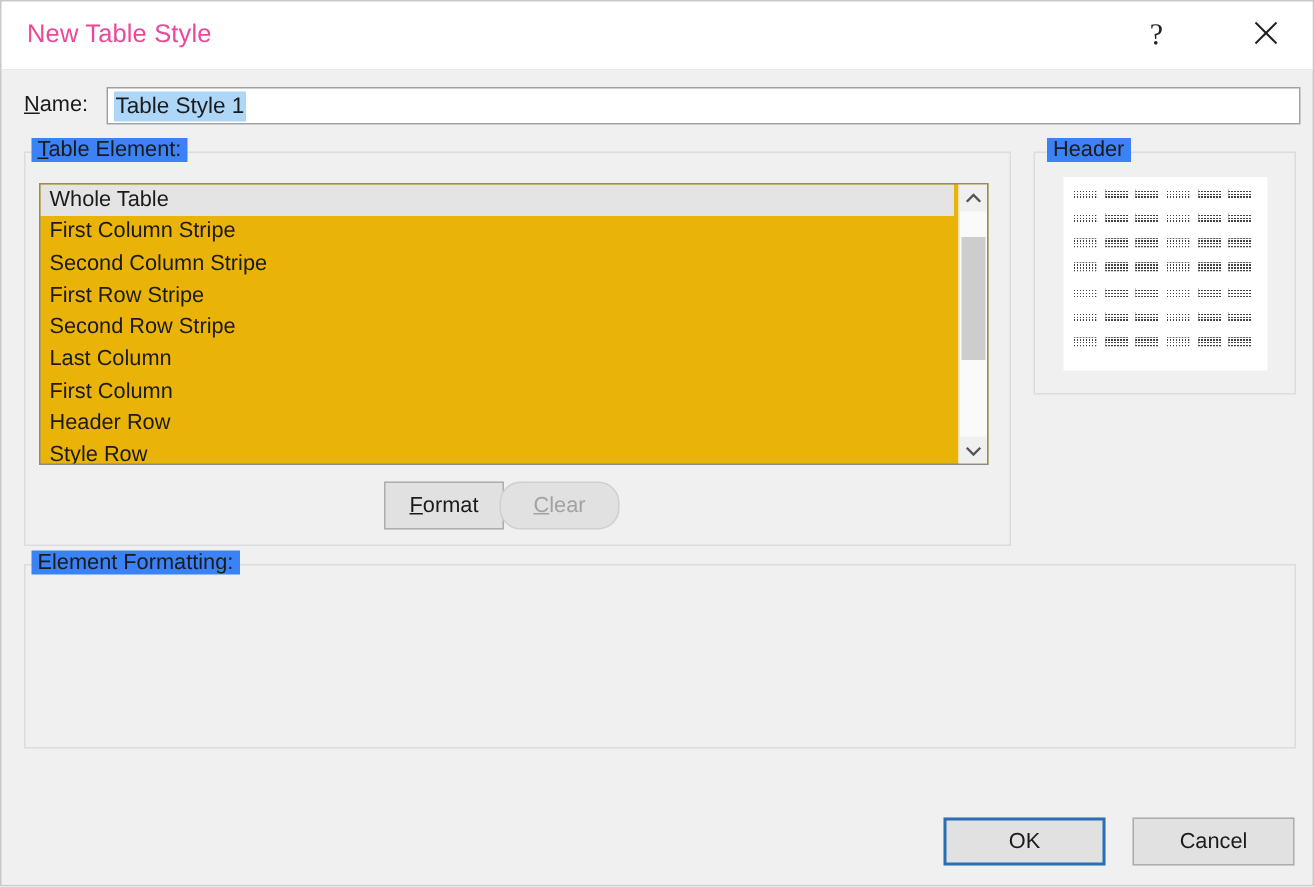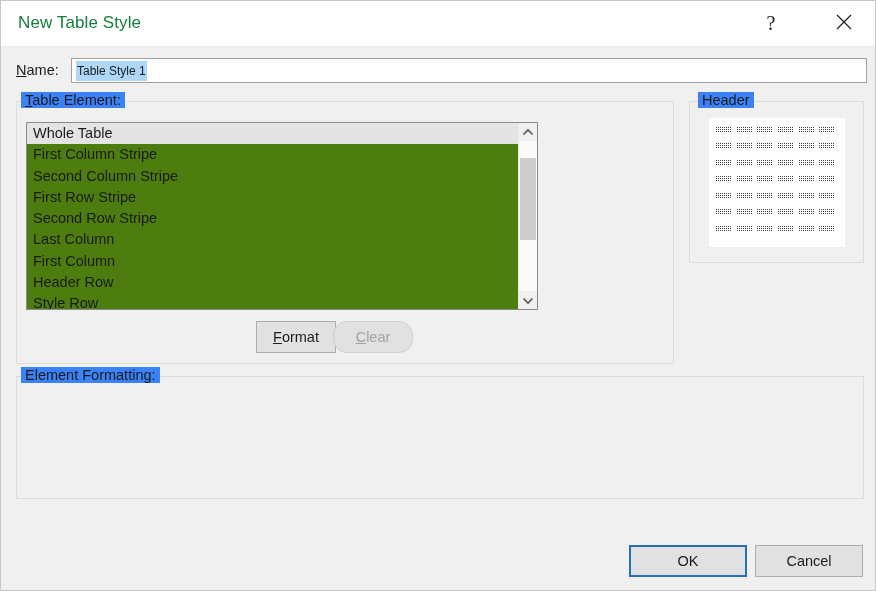--- a/index.html
+++ b/index.html
@@ -28,21 +28,21 @@
     width: 876px;
     height: 45px;
     background: #ffffff;
     border-bottom: 1px solid #eaeaea;
   }
   .title-text {
     position: absolute;
     left: 17px;
     top: 12px;
     font-size: 17px;
-    color: #15803d;
+    color: #ec4899;
     letter-spacing: 0.1px;
   }
   .title-btn {
     position: absolute;
     top: 0;
     height: 44px;
     width: 46px;
     background: transparent;
     border: 0;
     padding: 0;
@@ -78,21 +78,21 @@
     box-sizing: border-box;
     display: flex;
     align-items: center;
   }
   .name-input-val {
     display: inline-block;
     margin-left: 4px;
     padding: 1px 1px 1px 1px;
     background: #add6f7;
     color: #1b1b1b;
-    font-size: 12px;
+    font-size: 15px;
     line-height: 18px;
   }
   
   .group {
     position: absolute;
     border: 1px solid #dcdcdc;
     box-sizing: border-box;
   }
   .group-label {
     position: absolute;
@@ -114,22 +114,22 @@
   #label-preview { left: 697px; top: 91px; }
   #group-element-formatting {
     left: 15px; top: 375px;
     width: 848px; height: 123px;
   }
   #label-element-formatting { left: 20px; top: 366px; }
   
   .listbox {
     position: absolute;
     left: 25px; top: 121px;
-    width: 512px; height: 188px;
-    background: #4d7c0f;
+    width: 633px; height: 188px;
+    background: #eab308;
     border: 1px solid #8a8a8a;
     box-sizing: border-box;
     overflow: hidden;
   }
   .list-items {
     position: absolute;
     left: 0; top: 0;
     width: 609px;
   }
   .list-item {
@@ -192,21 +192,21 @@
     color: #a2a2a2;
     background: #e1e1e1;
     border-color: #cfcfcf;
   }
   .btn.default-btn {
     border: 2px solid #2a6fb5;
     background: #e1e1e1;
   }
   #btn-format { left: 255px; top: 320px; width: 80px; height: 32px; }
   #btn-clear  { left: 332px; top: 320px; width: 80px; height: 32px; border-radius: 14px; }
-  #btn-ok     { left: 628px; top: 544px; width: 118px; height: 32px; }
+  #btn-ok     { left: 628px; top: 544px; width: 108px; height: 32px; }
   #btn-cancel { left: 754px; top: 544px; width: 108px; height: 32px; }
   
   .preview-canvas {
     position: absolute;
     left: 708px; top: 117px;
     width: 136px; height: 129px;
     background: #ffffff;
     overflow: hidden;
   }
   .pv-row {

